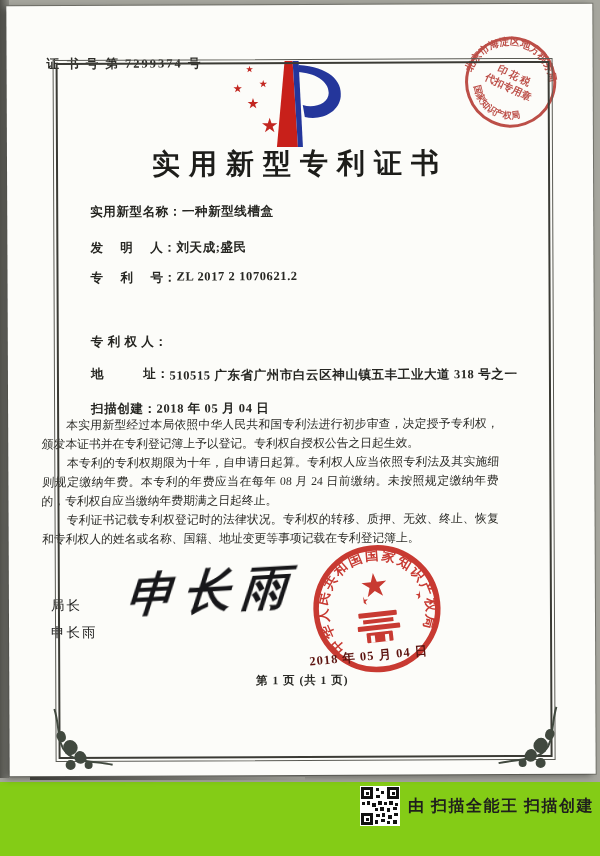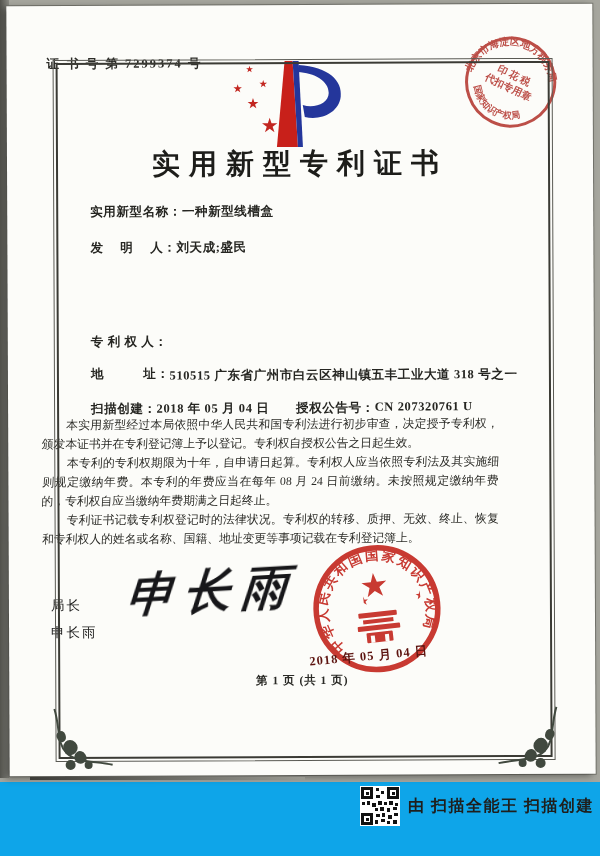--- a/index.html
+++ b/index.html
@@ -1,18 +1,18 @@
 <!DOCTYPE html>
 <html><head>
 <meta charset="utf-8">
 <style>
   html,body{margin:0;padding:0;}
   body{width:600px;height:856px;overflow:hidden;background:#ffffff;
        font-family:"Liberation Serif","DejaVu Serif",serif;}
-  .scene{position:relative;width:600px;height:856px;background:#0ea5e9;}
+  .scene{position:relative;width:600px;height:856px;background:#84cc16;}
   .scan-bg{position:absolute;left:0;top:0;width:600px;height:782px;background:#a6a69e;}
   .edge-shadow{position:absolute;left:0;top:0;width:9px;height:778px;
        background:linear-gradient(90deg,#55554f,#8b8b84);}
   .paper{position:absolute;left:8px;top:5px;width:586px;height:770px;
        background:#fcfcf9;transform:rotate(-0.25deg);
        box-shadow:-4px 2px 7px rgba(30,30,28,.5), 0 0 0 1px #77776f;}
   .paper-bottom-line{position:absolute;left:30px;top:777px;width:275px;height:3px;
        background:linear-gradient(90deg,#3c3c38,#9a9a92);}
   
   .frame{position:absolute;left:46px;top:54px;width:498px;height:700px;border:1px solid #5a5a54;}
@@ -102,34 +102,34 @@
     <div class="title">实用新型专利证书</div>
 
     <div class="row" style="top:198px;">
       <span class="lbl">实用新型名称：</span>
       <span class="val">一种新型线槽盒</span>
     </div>
     <div class="row" style="top:234px;">
       <span class="lbl">发　 明 　人：</span>
       <span class="val">刘天成;盛民</span>
     </div>
+    <div class="row" style="top:264px;">
+      <span class="lbl">专　 利 　号：</span>
+      <span class="val">ZL 2017 2 1070621.2</span>
+    </div>
     <div class="row" style="top:328px;">
       <span class="lbl">专 利 权 人：</span>
     </div>
     <div class="row" style="top:360px;">
       <span class="lbl">地　　　址：</span>
       <span class="val addr-val">510515 广东省广州市白云区神山镇五丰工业大道 318 号之一</span>
     </div>
     <div class="row" style="top:395px;">
       <span class="lbl">扫描创建：</span>
       <span class="val">2018 年 05 月 04 日</span>
-    </div>
-    <div class="row-pair2" style="top:395px;">
-      <span class="lbl">授权公告号：</span>
-      <span class="val">CN 207320761 U</span>
     </div>
 
     <div class="body-text">
       <p>本实用新型经过本局依照中华人民共和国专利法进行初步审查，决定授予专利权，颁发本证书并在专利登记簿上予以登记。专利权自授权公告之日起生效。</p>
       <p>本专利的专利权期限为十年，自申请日起算。专利权人应当依照专利法及其实施细则规定缴纳年费。本专利的年费应当在每年 08 月 24 日前缴纳。未按照规定缴纳年费的，专利权自应当缴纳年费期满之日起终止。</p>
       <p>专利证书记载专利权登记时的法律状况。专利权的转移、质押、无效、终止、恢复和专利权人的姓名或名称、国籍、地址变更等事项记载在专利登记簿上。</p>
     </div>
 
     <div class="director">
       <div>局长</div>

